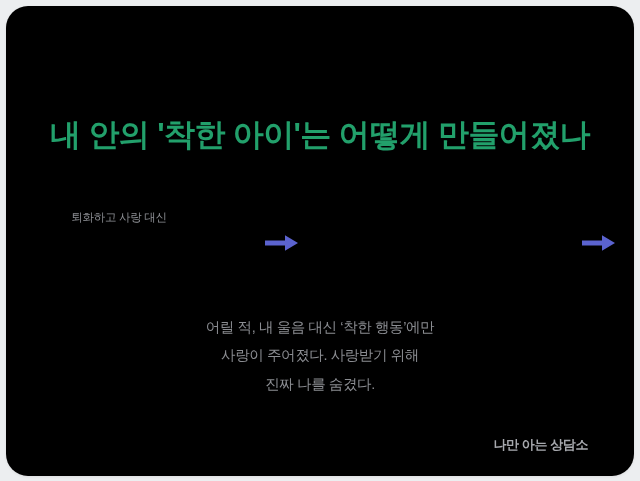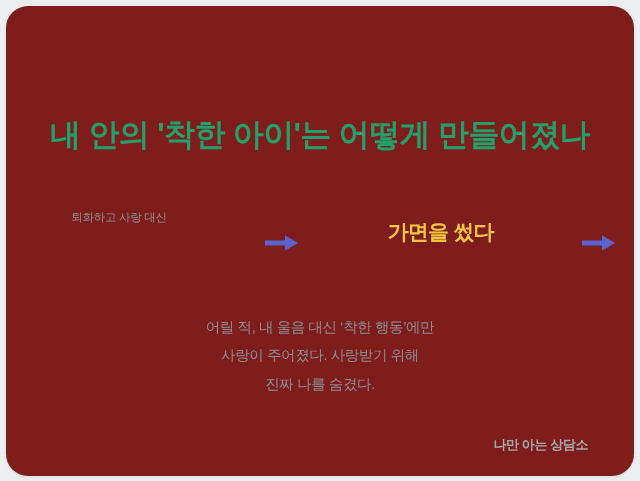--- a/index.html
+++ b/index.html
@@ -10,21 +10,21 @@
     font-family:"Liberation Sans","DejaVu Sans",sans-serif;
     overflow:hidden;
   }
   #stage { position:relative; width:640px; height:481px; }
 
   
   #card {
     position:absolute;
     left:6px; top:6px;
     width:628px; height:470px;
-    background:#7f1d1d;
+    background:#000000;
     border-radius:22px;
     box-shadow:0 1px 3px rgba(0,0,0,0.07);
   }
 
   
   #title {
     position:absolute;
     left:0; right:0; top:108px;
     text-align:center;
     font-size:31px;
@@ -114,21 +114,20 @@
         <div class="step-cap">퇴화하고 사랑 대신</div>
       </div>
 
       <div class="arrow">
         <svg width="34" height="18" viewBox="0 0 34 18" aria-hidden="true">
           <path d="M0 6.4 H20 V1.2 L33 9 L20 16.8 V11.6 H0 Z" fill="#5b63cf"></path>
         </svg>
       </div>
 
       <div class="step" id="step-2">
-        <div class="step-main">가면을 썼다</div>
       </div>
 
       <div class="arrow">
         <svg width="34" height="18" viewBox="0 0 34 18" aria-hidden="true">
           <path d="M0 6.4 H20 V1.2 L33 9 L20 16.8 V11.6 H0 Z" fill="#5b63cf"></path>
         </svg>
       </div>
 
 
     </div>

